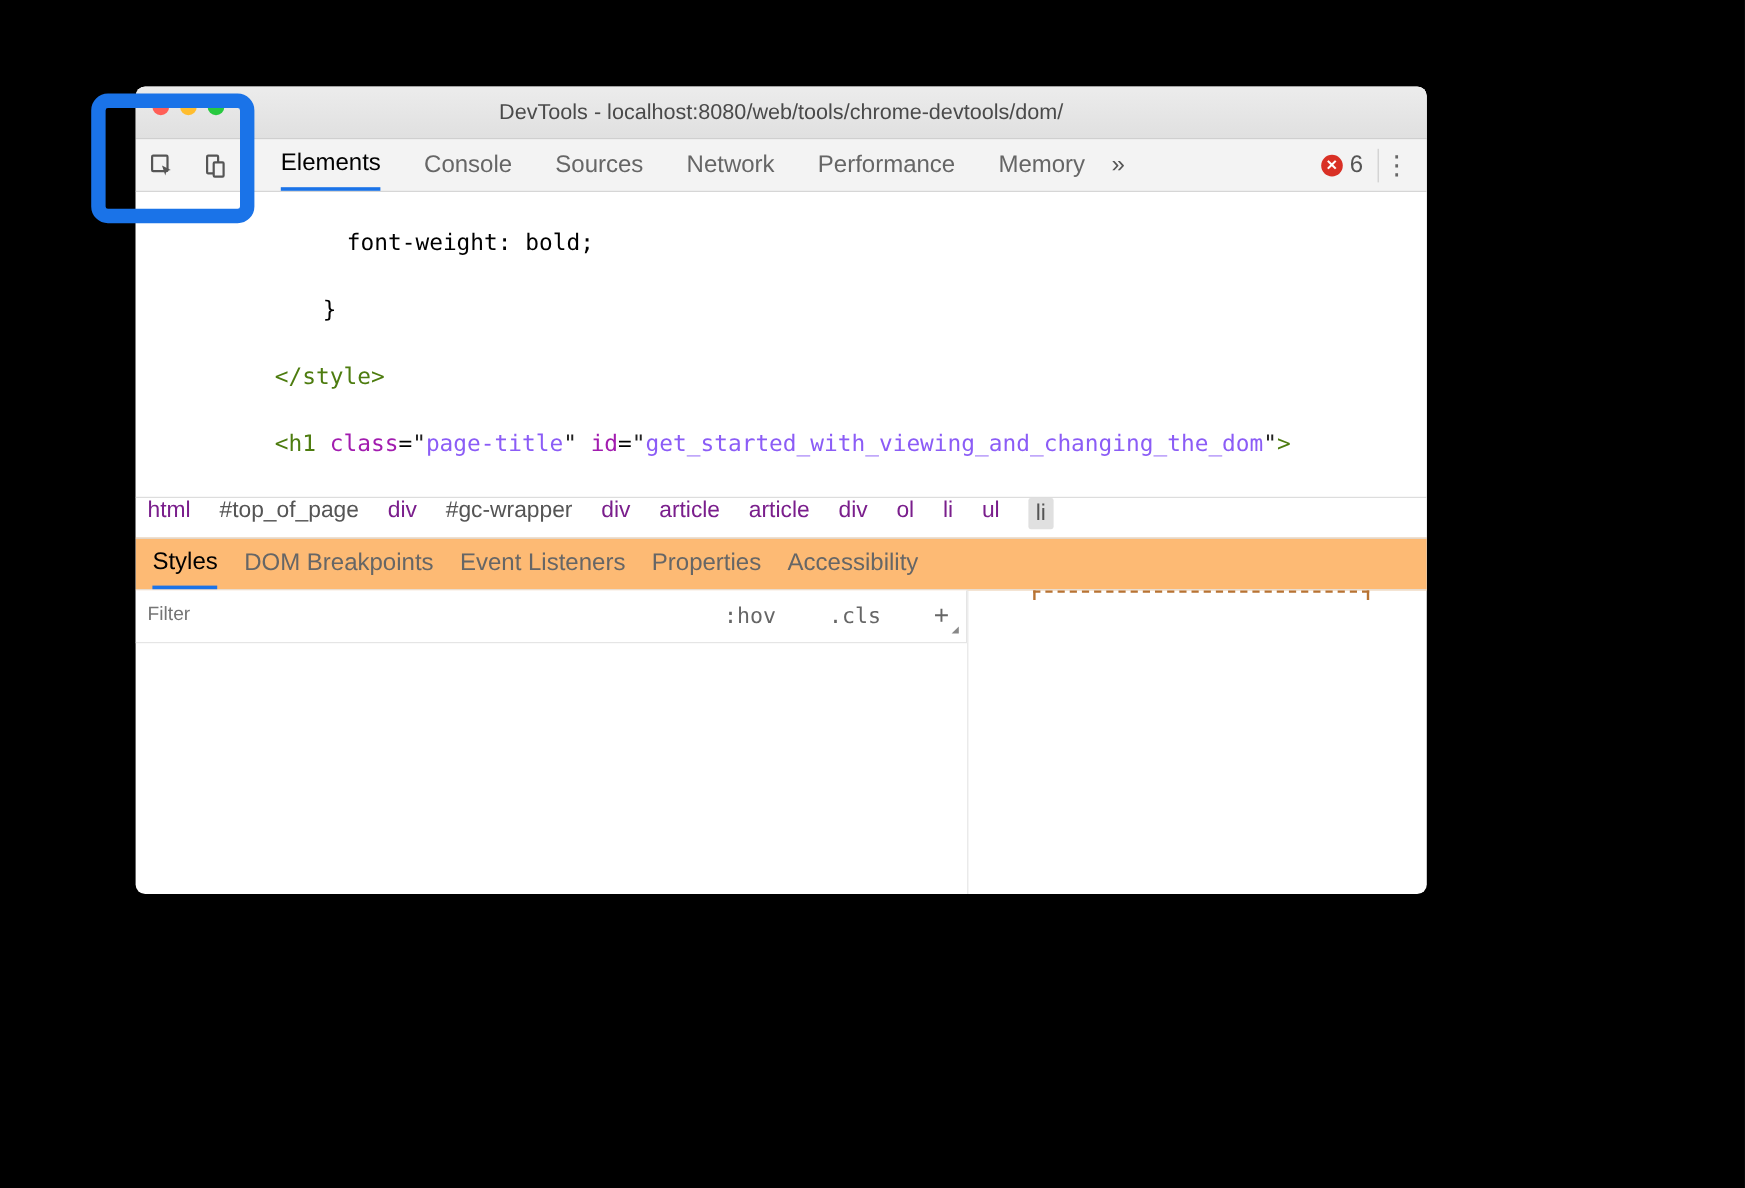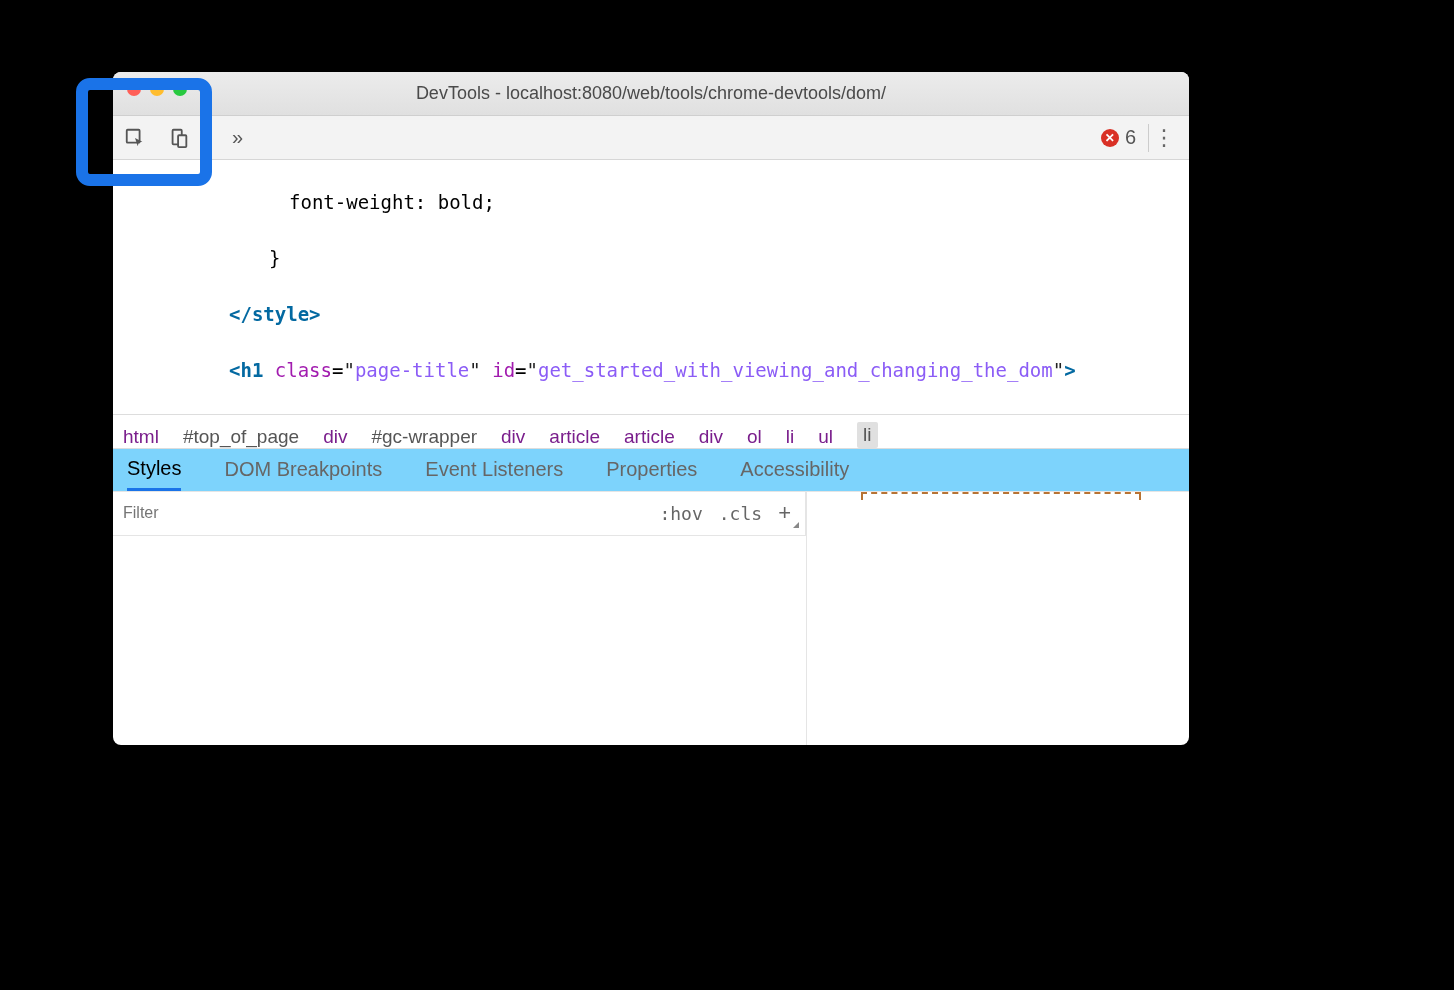--- a/index.html
+++ b/index.html
@@ -48,62 +48,62 @@
   .code-area {
     flex: 1; overflow: hidden; background: #fff;
     font-family: Menlo, Consolas, monospace;
     font-size: 19px; line-height: 28px;
     padding-left: 116px;
     padding-top: 0;
     color: #222;
     white-space: pre;
   }
   .code-line { position: relative; }
-  .tagc { color: #0369a1; font-weight: bold; }
+  .tagc { color: #4d7c0f; }
   .attrn { color: #a21caf; }
   .attrv { color: #8b5cf6; }
   .txt { color: #000; }
   .breadcrumb {
     height: 34px;
     border-top: 1px solid #ddd;
     background: #fff;
-    display: flex; align-items: flex-end;
+    display: flex; align-items: flex-start;
     font-size: 19px;
     padding-left: 10px;
     gap: 24px;
     color: #7a1e8c;
   }
   .breadcrumb .bc { cursor: pointer; }
   .breadcrumb .bc.sel { background: #e0e0e0; color: #555; padding: 2px 6px; border-radius: 2px; }
   .breadcrumb .bc.id { color: #555; }
   .lower-tabs {
     height: 44px;
-    background: #7dd3fc;
+    background: #fdba74;
     border-top: 1px solid #ddd;
     border-bottom: 1px solid #e5e5e5;
     display: flex; align-items: flex-start;
     font-size: 20px; color: #666;
-    gap: 43px;
+    gap: 22px;
     padding-left: 14px;
   }
   .ltab { height: 100%; display: flex; align-items: center; cursor: pointer; }
   .ltab.active { color: #000; border-bottom: 3px solid #1a73e8; }
   .filter-row {
     height: 44px;
     border-bottom: 1px solid #e5e5e5;
     display: flex; align-items: center;
     background: #fff;
   }
   .filter-input {
     flex: 1; border: none; outline: none;
     font-size: 16px; color: #999;
     padding-left: 10px;
     background: transparent;
   }
-  .filter-ctrls { display: flex; align-items: center; gap: 4px; margin-right: 0; padding-right: 8px; height:100%; border-right:1px solid #e5e5e5; }
+  .filter-ctrls { display: flex; align-items: center; gap: 32px; margin-right: 0; padding-right: 8px; height:100%; border-right:1px solid #e5e5e5; }
   .filter-ctrls .lbl { color: #666; font-family: Menlo, monospace; font-size: 18px; cursor: pointer; padding: 4px 6px; }
   .filter-ctrls .plus { font-size: 22px; color: #666; cursor: pointer; padding: 0 6px; position: relative; }
   .filter-ctrls .plus::after { content:""; position:absolute; right:-2px; bottom:-2px; width:0;height:0;border-left:6px solid transparent;border-bottom:6px solid #888; }
   .right-pane {
     flex: 1;
     display: flex;
   }
   .rp-left { width: 694px; border-right: 1px solid #e5e5e5; }
   .rp-right { flex: 1; position: relative; }
   .dashed-box {
@@ -148,20 +148,28 @@
         <path d="M12 12 L20 16 L16 17 L15 21 Z" fill="#555" stroke="none"></path>
       </svg>
     </div>
     <div class="tb-icon">
       <svg class="icon" viewBox="0 0 24 24" fill="none" stroke="#555" stroke-width="2">
         <rect x="5" y="3" width="10" height="16" rx="1"></rect>
         <rect x="11" y="9" width="9" height="13" rx="1" fill="#f3f3f3"></rect>
       </svg>
     </div>
     <div class="tb-sep"></div>
+    <div class="tabs">
+      <div class="tab active">Elements</div>
+      <div class="tab">Console</div>
+      <div class="tab">Sources</div>
+      <div class="tab">Network</div>
+      <div class="tab">Performance</div>
+      <div class="tab">Memory</div>
+    </div>
     <div class="more">»</div>
     <div class="spacer"></div>
     <div class="err">
       <div class="err-icon">✕</div>
       <span>6</span>
     </div>
     <div class="tb-sep"></div>
     <div class="kebab">⋮</div>
   </div>
 

